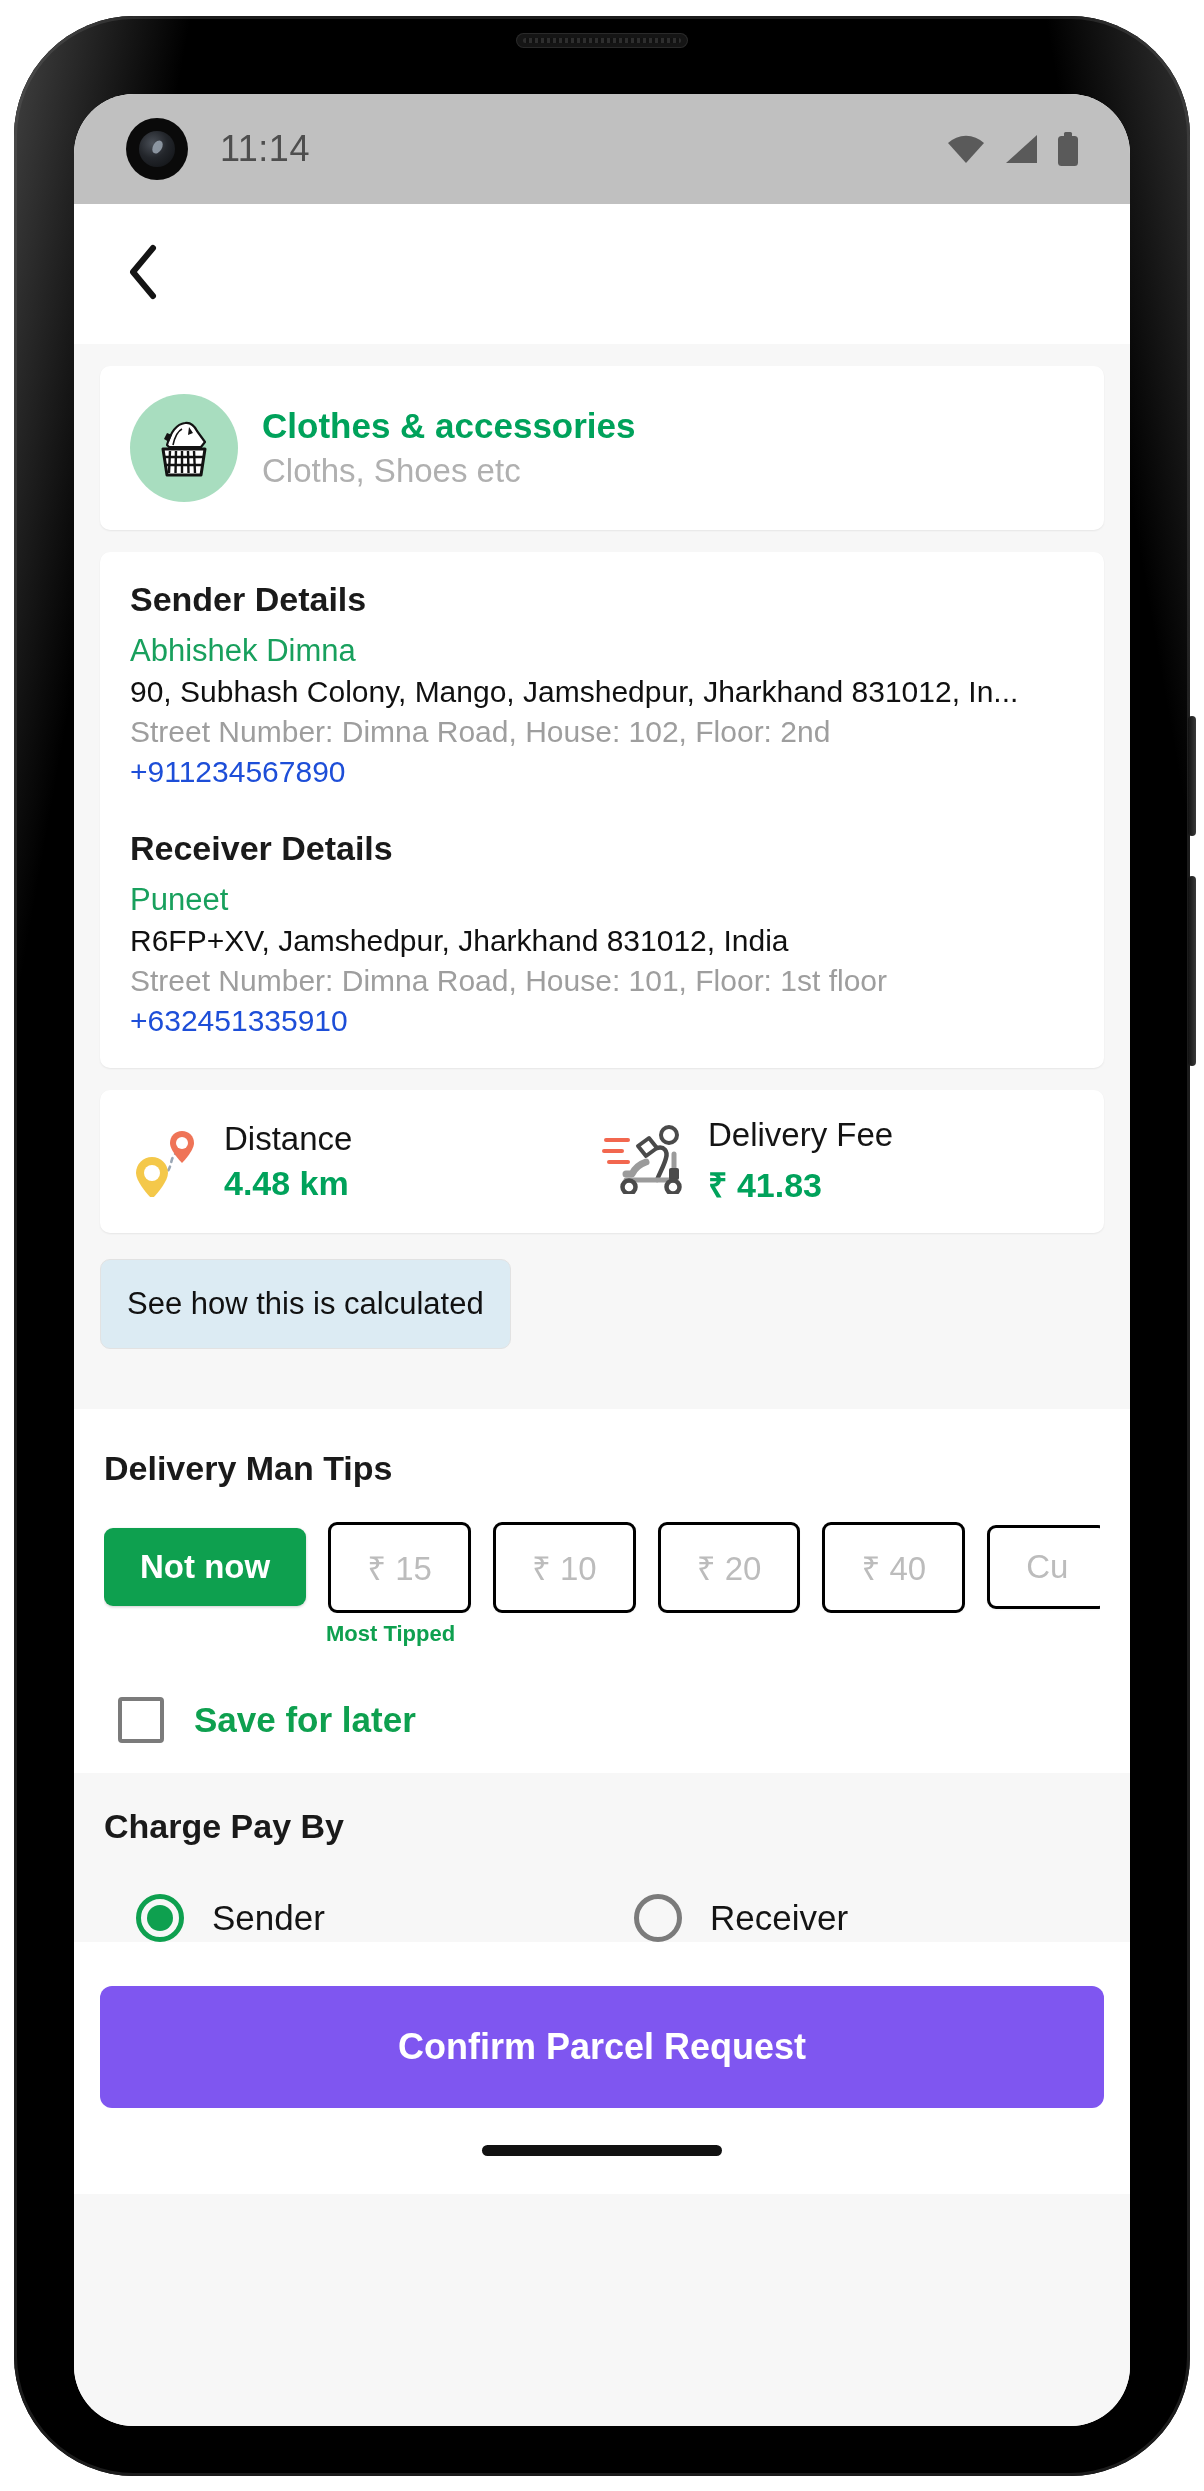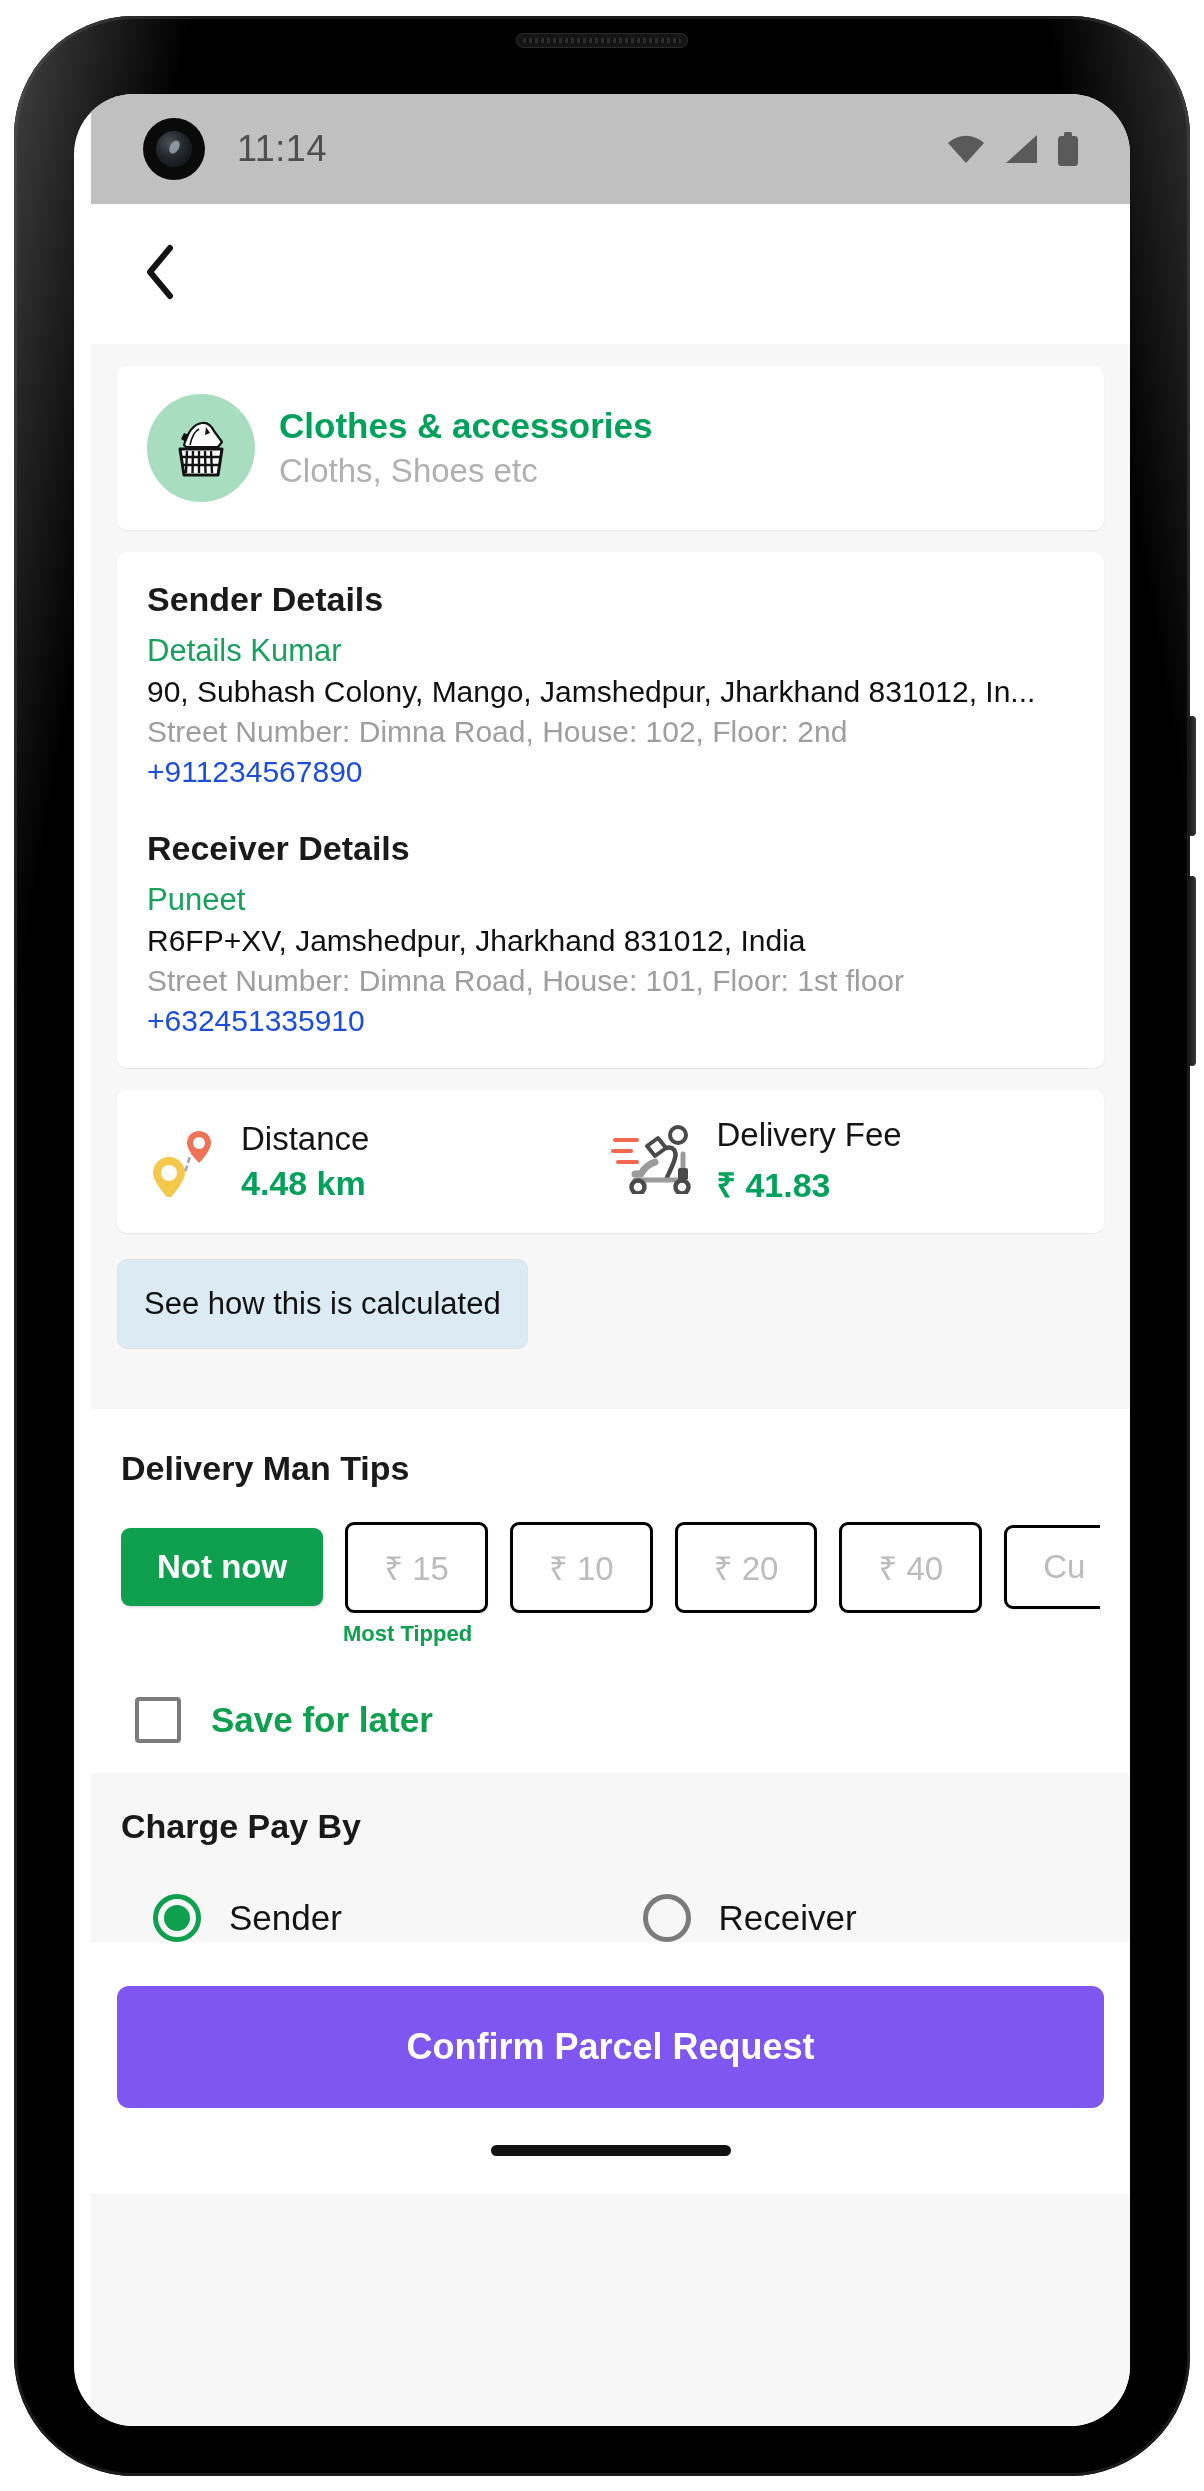--- a/index.html
+++ b/index.html
@@ -45,21 +45,20 @@
   .side-btn.b1 { top: 700px; height: 120px; }
   .side-btn.b2 { top: 860px; height: 190px; }
 
   
   .screen {
     position: absolute; left: 60px; top: 78px;
     width: 1056px; height: 2332px;
     background: #fff;
     border-radius: 60px;
     overflow: hidden;
-    padding-left: 17px;
   }
 
   
   .statusbar {
     position: relative; height: 110px; background: #c0c0c0;
     display: flex; align-items: center;
   }
   .camera-hole {
     position: absolute; left: 52px; top: 50%; transform: translateY(-50%);
     width: 62px; height: 62px; border-radius: 50%;
@@ -281,21 +280,21 @@
           </div>
           <div>
             <div class="cat-title">Clothes &amp; accessories</div>
             <div class="cat-sub">Cloths, Shoes etc</div>
           </div>
         </div>
 
         <div class="card det-card">
           <div>
             <div class="det-h">Sender Details</div>
-            <div class="det-name">Details Kumar</div>
+            <div class="det-name">Abhishek Dimna</div>
             <div class="det-addr">90, Subhash Colony, Mango, Jamshedpur, Jharkhand 831012, In...</div>
             <div class="det-meta">Street Number: Dimna Road, House: 102, Floor: 2nd</div>
             <div class="det-phone">+911234567890</div>
           </div>
           <div class="det-gap"></div>
           <div>
             <div class="det-h">Receiver Details</div>
             <div class="det-name">Puneet</div>
             <div class="det-addr">R6FP+XV, Jamshedpur, Jharkhand 831012, India</div>
             <div class="det-meta">Street Number: Dimna Road, House: 101, Floor: 1st floor</div>

